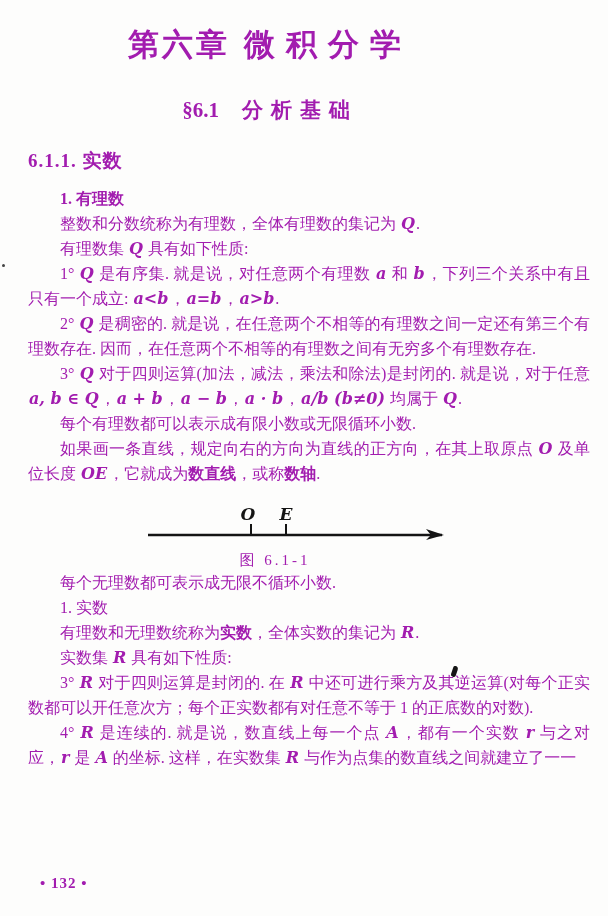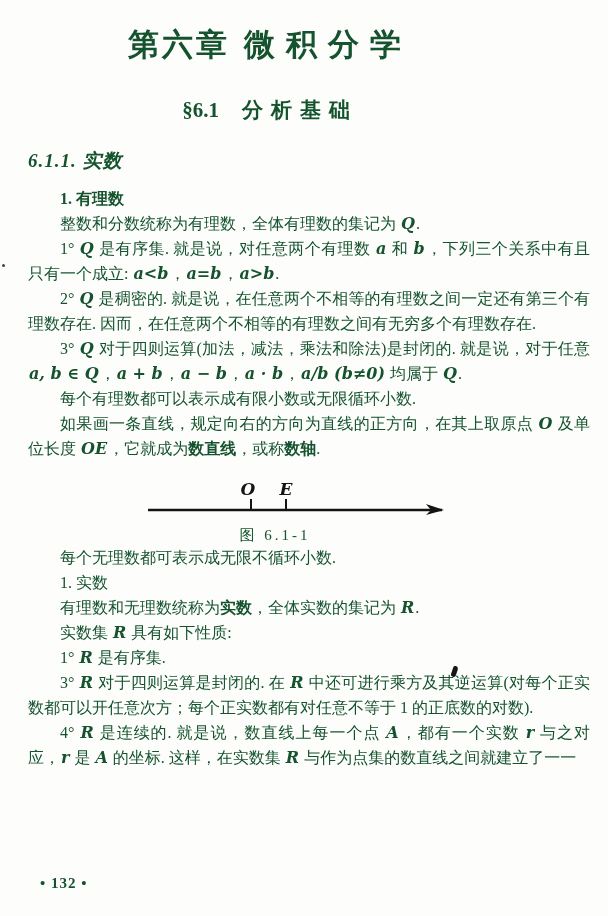--- a/index.html
+++ b/index.html
@@ -3,21 +3,21 @@
 <meta charset="utf-8">
 <style>
   html,body { margin:0; padding:0; background:#ffffff; }
   .page {
     position:relative;
     width:608px; height:916px;
     background:#fdfdfc;
     box-sizing:border-box;
     padding:22px 18px 0 28px;
     font-family:"Liberation Serif","DejaVu Serif",serif;
-    color:#14532d;
+    color:#a21caf;
     overflow:hidden;
   }
   .chapter {
     text-align:center;
     font-size:31px;
     font-weight:bold;
     margin:2px 78px 0 0;
     letter-spacing:3px;
     white-space:nowrap;
   }
@@ -28,21 +28,20 @@
     font-weight:bold;
     margin:30px 78px 0 0;
     white-space:nowrap;
   }
   .section-name { letter-spacing:8px; margin-left:23px; }
   .subsection {
     font-size:19px;
     font-weight:bold;
     letter-spacing:1px;
     margin:24px 0 4px 0;
-    font-style:italic;
   }
   .para {
     font-size:16px;
     line-height:25px;
     margin:0;
     text-indent:32px;
     text-align:justify;
   }
   .para.first { margin-top:12px;font-weight:bold; }
   .para.after-fig { margin-top:14px; }
@@ -88,20 +87,21 @@
   <h1 class="chapter"><span>第六章</span><span class="chapter-name">微积分学</span></h1>
 
   <h2 class="section"><span>§6.1</span><span class="section-name">分析基础</span></h2>
 
   <h3 class="subsection">6.1.1. 实数</h3>
 
   <p class="para first">1. 有理数</p>
 
   <p class="para"><span>整数和分数统称为有理数，全体有理数的集记为 </span><span class="mv">Q</span><span>.</span></p>
 
+  <p class="para"><span>有理数集 </span><span class="mv">Q</span><span> 具有如下性质:</span></p>
 
   <p class="para"><span>1° </span><span class="mv">Q</span><span> 是有序集. 就是说，对任意两个有理数 </span><span class="mv">a</span><span> 和 </span><span class="mv">b</span><span>，下列三个关系中有且只有一个成立: </span><span class="mv">a&lt;b</span><span>，</span><span class="mv">a=b</span><span>，</span><span class="mv">a&gt;b</span><span>.</span></p>
 
   <p class="para"><span>2° </span><span class="mv">Q</span><span> 是稠密的. 就是说，在任意两个不相等的有理数之间一定还有第三个有理数存在. 因而，在任意两个不相等的有理数之间有无穷多个有理数存在.</span></p>
 
   <p class="para"><span>3° </span><span class="mv">Q</span><span> 对于四则运算(加法，减法，乘法和除法)是封闭的. 就是说，对于任意 </span><span class="mv">a, b ∈ Q</span><span>，</span><span class="mv">a + b</span><span>，</span><span class="mv">a − b</span><span>，</span><span class="mv">a · b</span><span>，</span><span class="mv">a/b (b≠0)</span><span> 均属于 </span><span class="mv">Q</span><span>.</span></p>
 
   <p class="para">每个有理数都可以表示成有限小数或无限循环小数.</p>
 
   <p class="para"><span>如果画一条直线，规定向右的方向为直线的正方向，在其上取原点 </span><span class="mv">O</span><span> 及单位长度 </span><span class="mv">OE</span><span>，它就成为</span><span class="bd">数直线</span><span>，或称</span><span class="bd">数轴</span><span>.</span></p>
@@ -120,21 +120,20 @@
 
 
   <p class="para">每个无理数都可表示成无限不循环小数.</p>
 
   <p class="para">1. 实数</p>
 
   <p class="para"><span>有理数和无理数统称为</span><span class="bd">实数</span><span>，全体实数的集记为 </span><span class="mv">R</span><span>.</span></p>
 
   <p class="para"><span>实数集 </span><span class="mv">R</span><span> 具有如下性质:</span></p>
 
-  <p class="para"><span>1° </span><span class="mv">R</span><span> 是有序集.</span></p>
 
 
   <p class="para"><span>3° </span><span class="mv">R</span><span> 对于四则运算是封闭的. 在 </span><span class="mv">R</span><span> 中还可进行乘方及其逆运算(对每个正实数都可以开任意次方；每个正实数都有对任意不等于 1 的正底数的对数).</span></p>
 
   <p class="para"><span>4° </span><span class="mv">R</span><span> 是连续的. 就是说，数直线上每一个点 </span><span class="mv">A</span><span>，都有一个实数 </span><span class="mv">r</span><span> 与之对应，</span><span class="mv">r</span><span> 是 </span><span class="mv">A</span><span> 的坐标. 这样，在实数集 </span><span class="mv">R</span><span> 与作为点集的数直线之间就建立了一一</span></p>
 
   <div class="footer">• 132 •</div>
 
   <div class="artifact-dot"></div>
   <div class="artifact-tick"></div>

